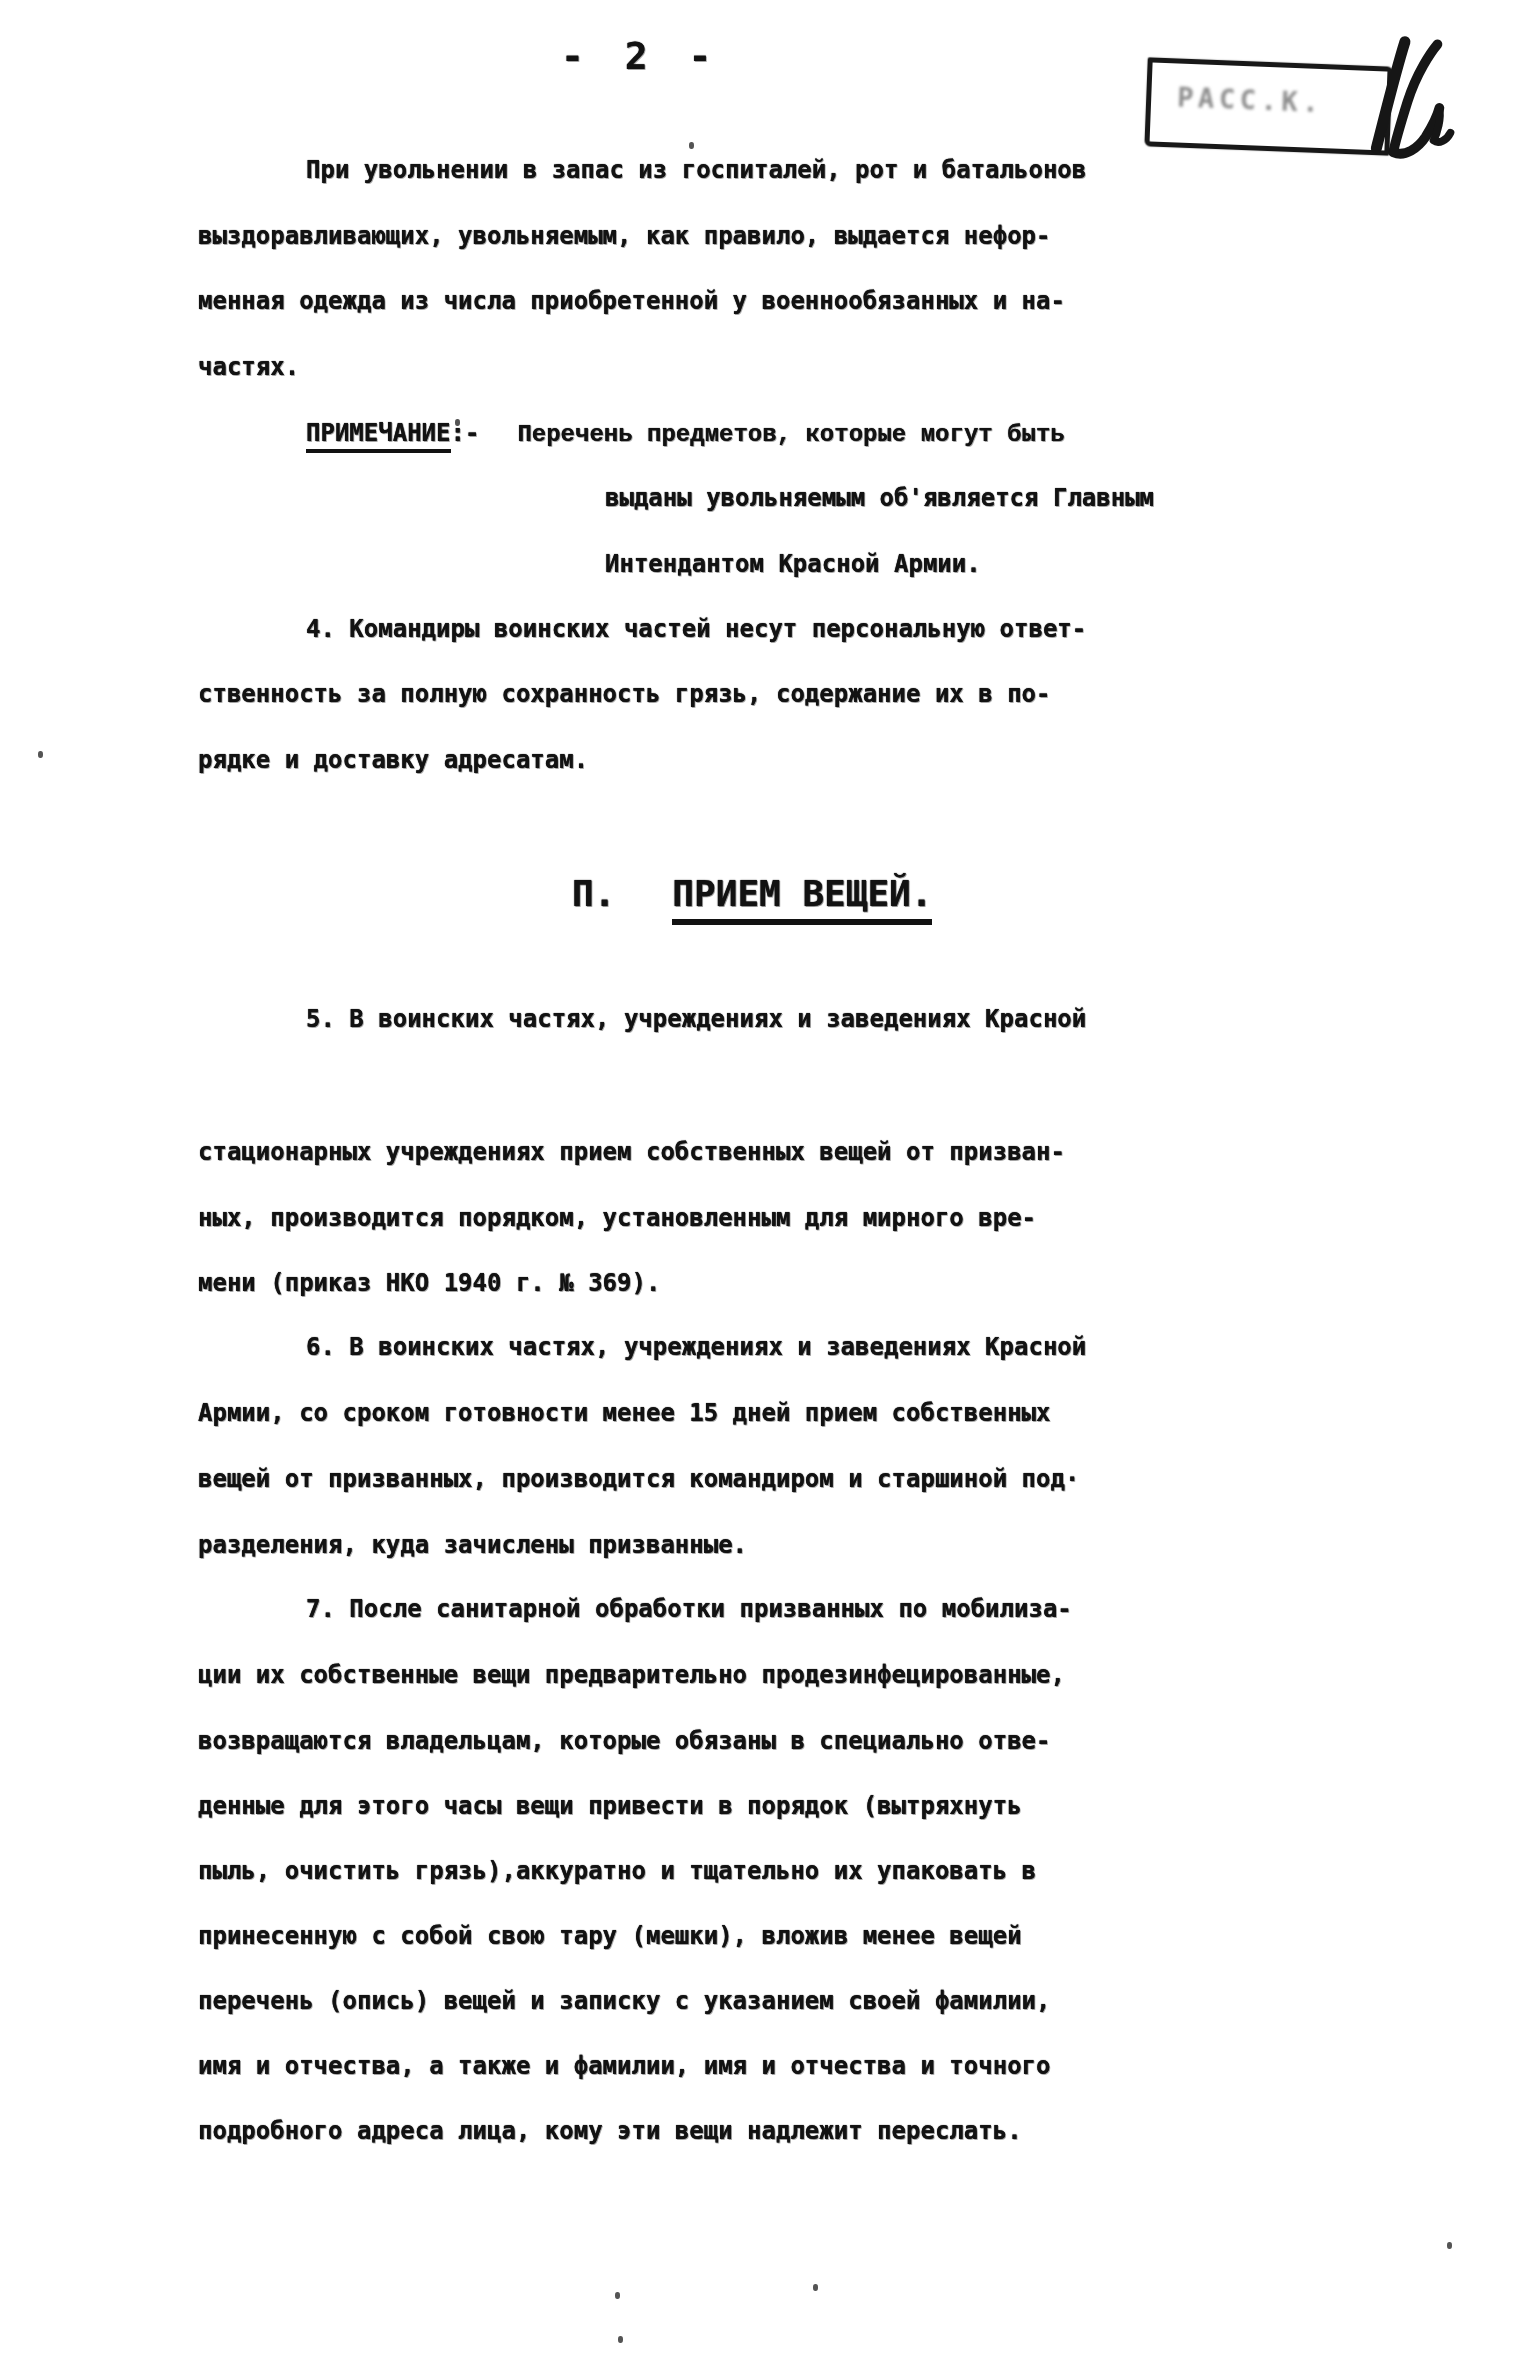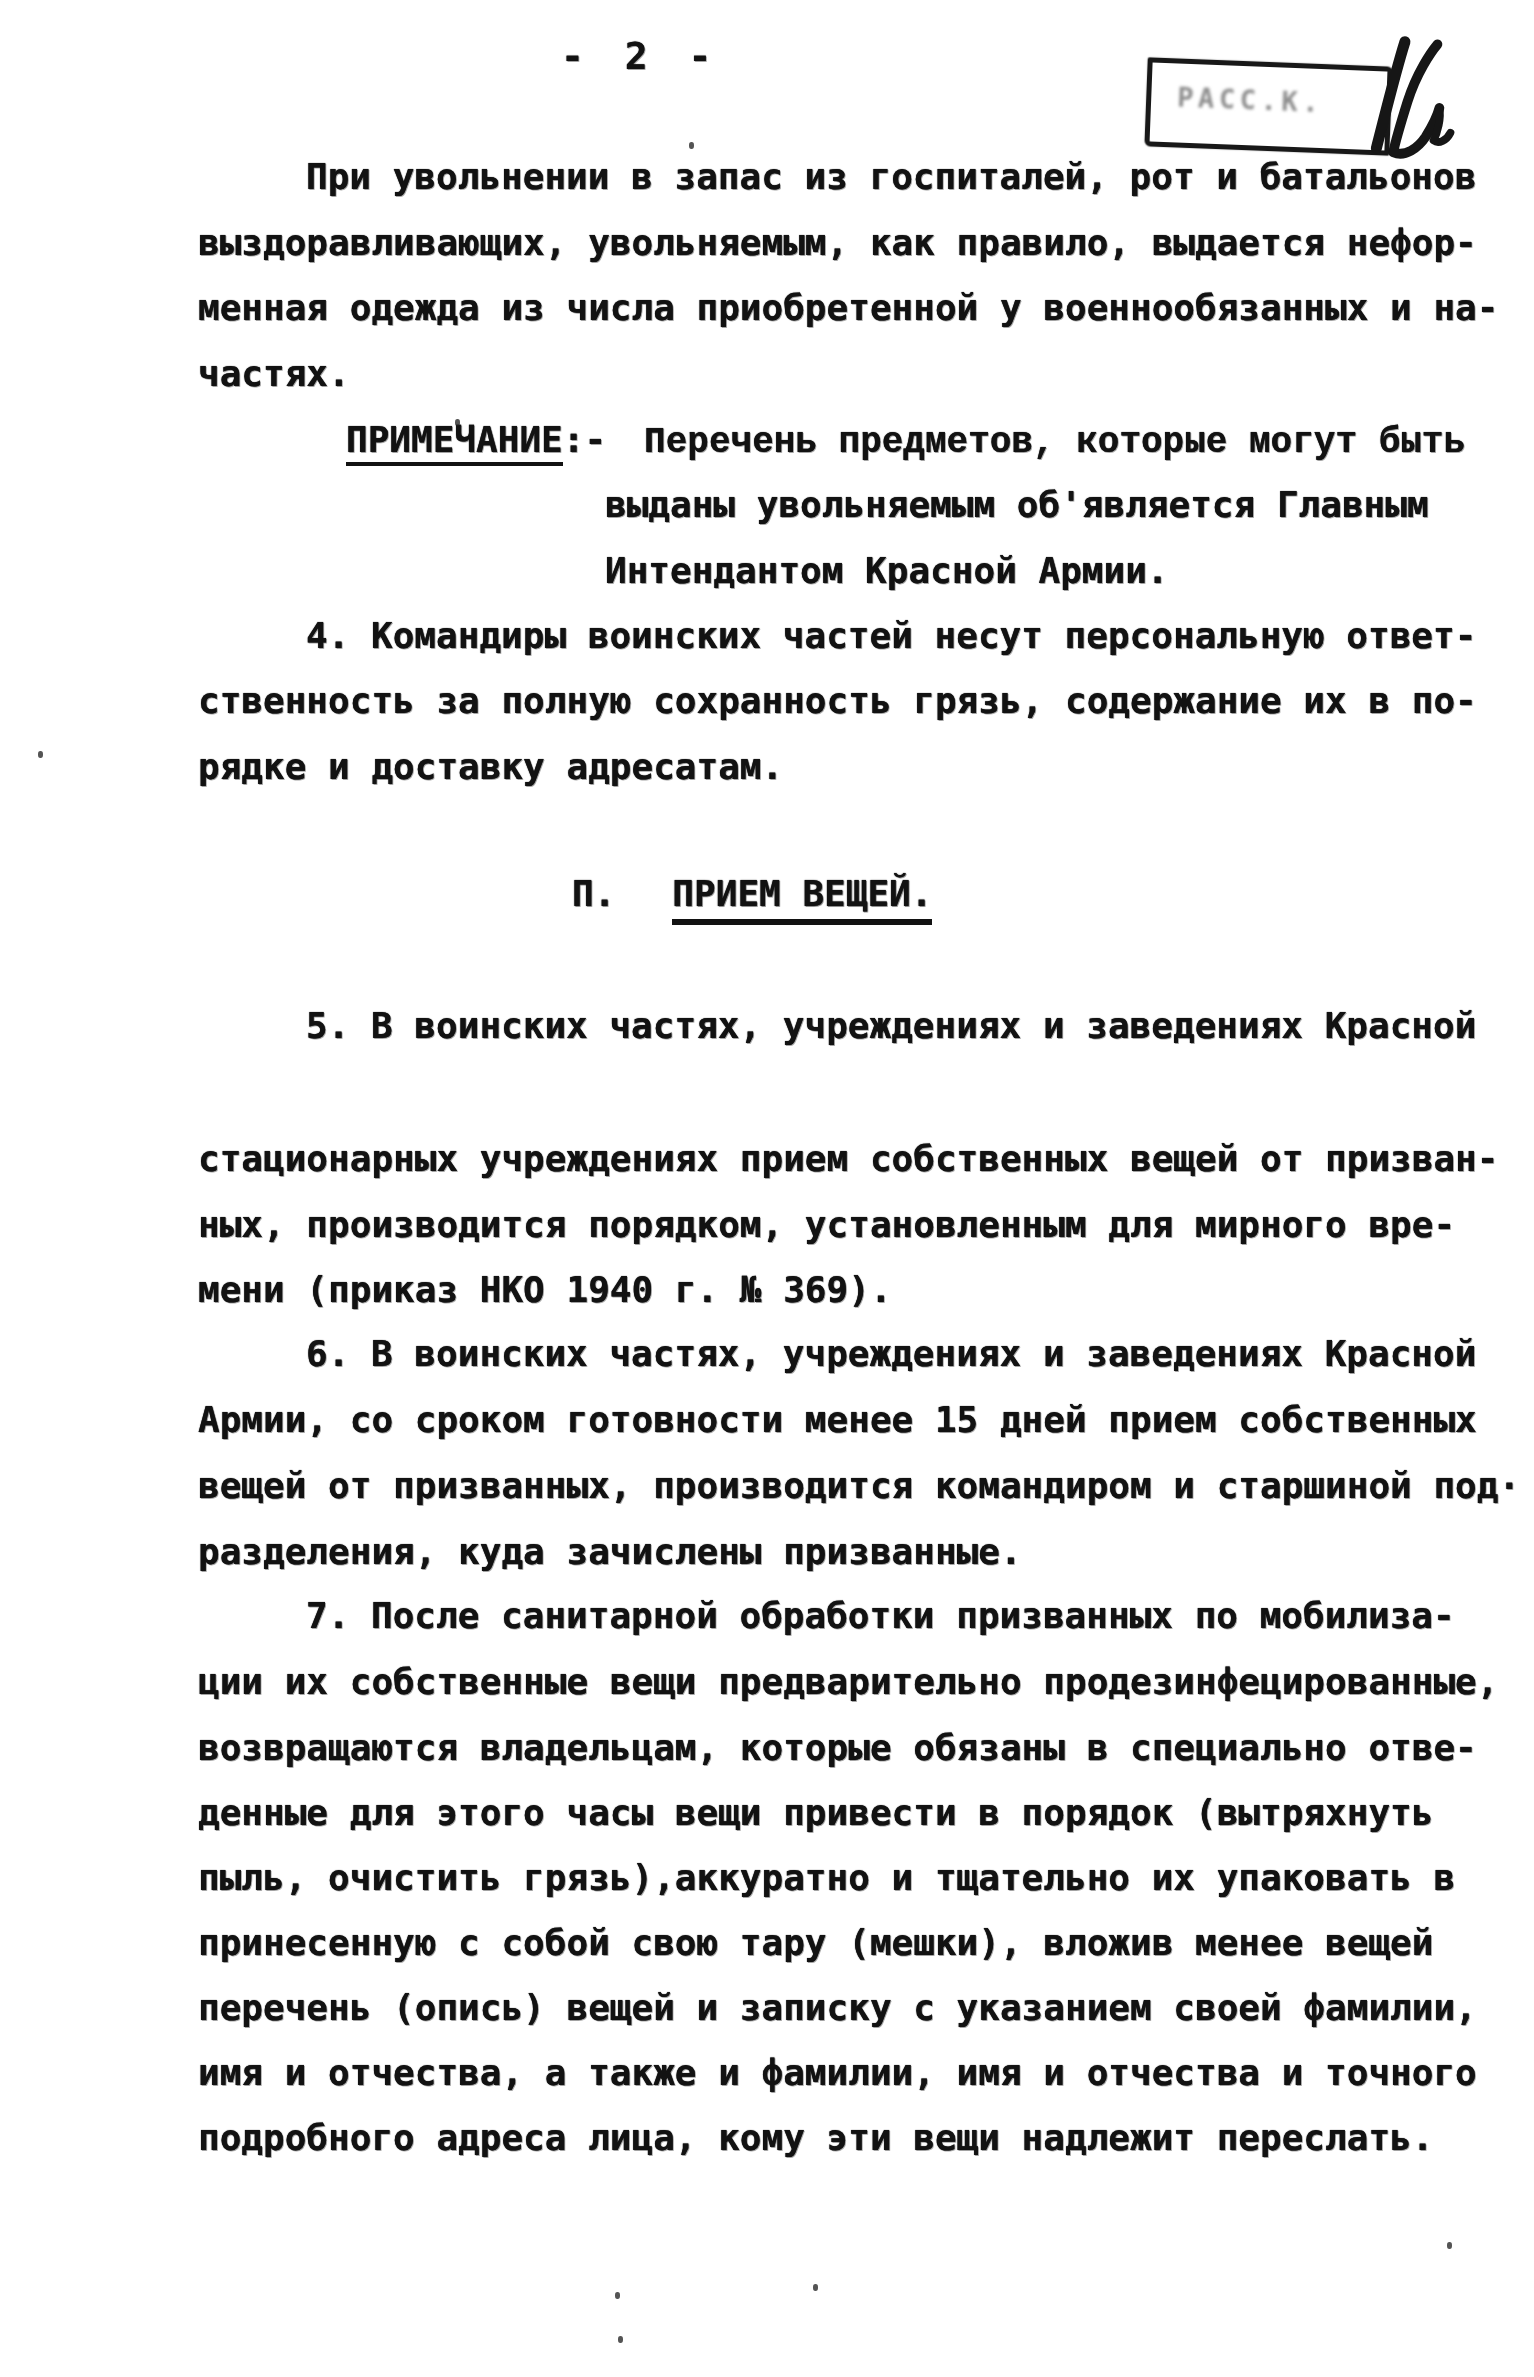--- a/index.html
+++ b/index.html
@@ -12,21 +12,21 @@
     width: 1534px;
     height: 2377px;
     background: #ffffff;
     overflow: hidden;
     font-family: "DejaVu Sans Mono", "Liberation Mono", monospace;
     color: #121212;
   }
   
   .tline {
     position: absolute;
-    font-size: 36px;
+    font-size: 24px;
     font-weight: bold;
     white-space: pre;
     letter-spacing: 0px;
     text-shadow: 0 0 1px rgba(0,0,0,0.95), 1px 1px 0 rgba(0,0,0,0.30);
     filter: blur(0.3px);
   }
   .flush   { left: 198px; }
   .indent  { left: 306px; }
   .notecont{ left: 605px; }
 
@@ -37,21 +37,20 @@
     font-size: 38px;
     font-weight: bold;
     letter-spacing: 9px;
     text-shadow: 0 0 1px rgba(0,0,0,0.95), 1px 1px 0 rgba(0,0,0,0.3);
     filter: blur(0.3px);
   }
 
   .note-label {
     border-bottom: 4.6px solid #121212;
     padding-bottom: 2px;
-    margin-left: 40px;
   }
   .note-first { margin-left: 38px; font-family: Liberation Mono, monospace; }
 
   .heading-line {
     position: absolute;
     top: 873px;
     left: 572px;
     font-size: 36px;
     font-weight: bold;
     white-space: pre;

